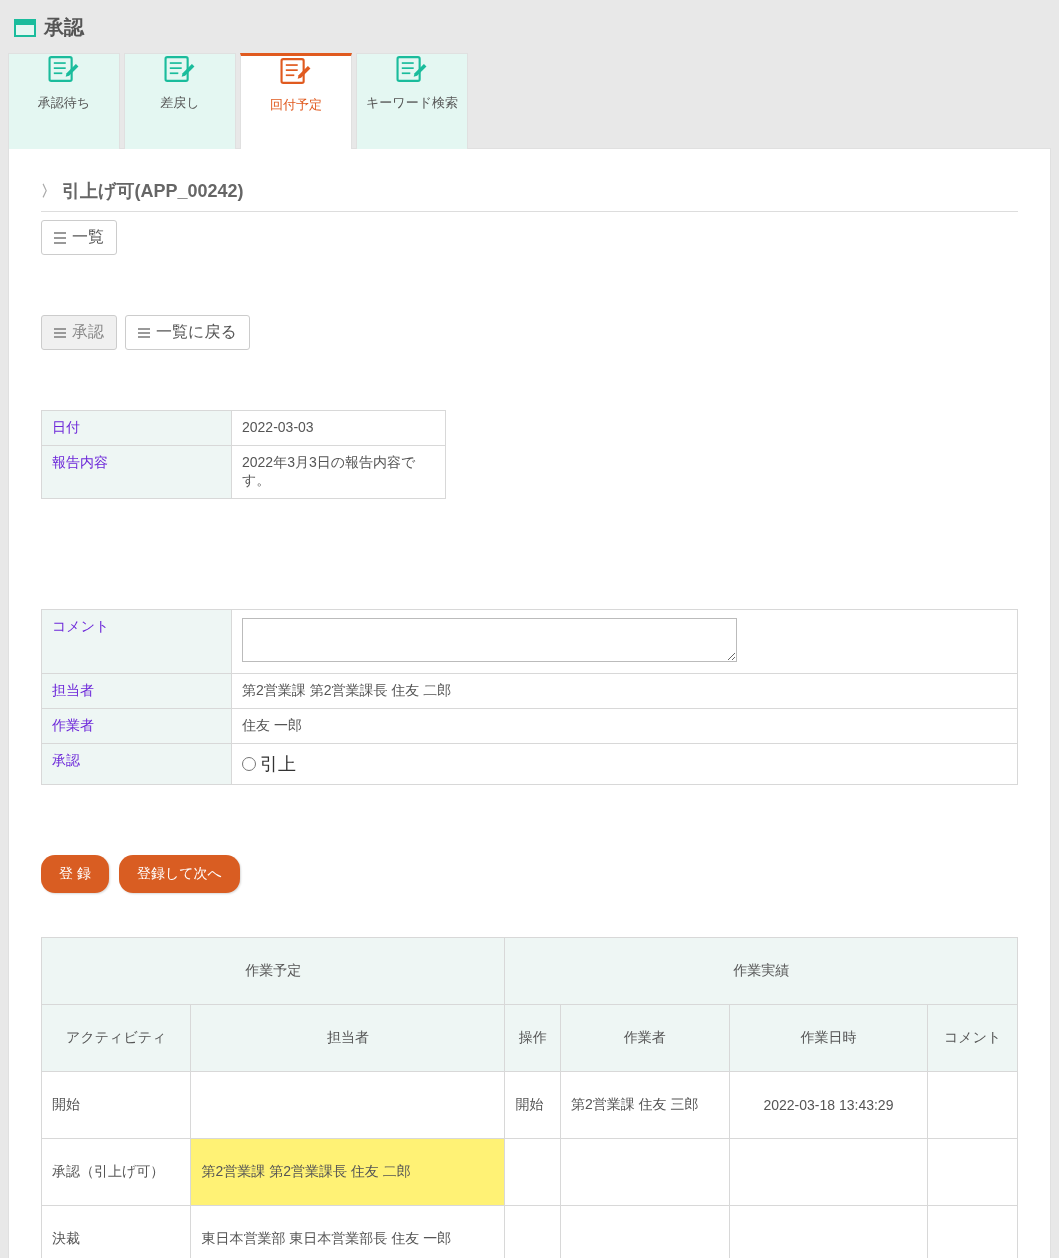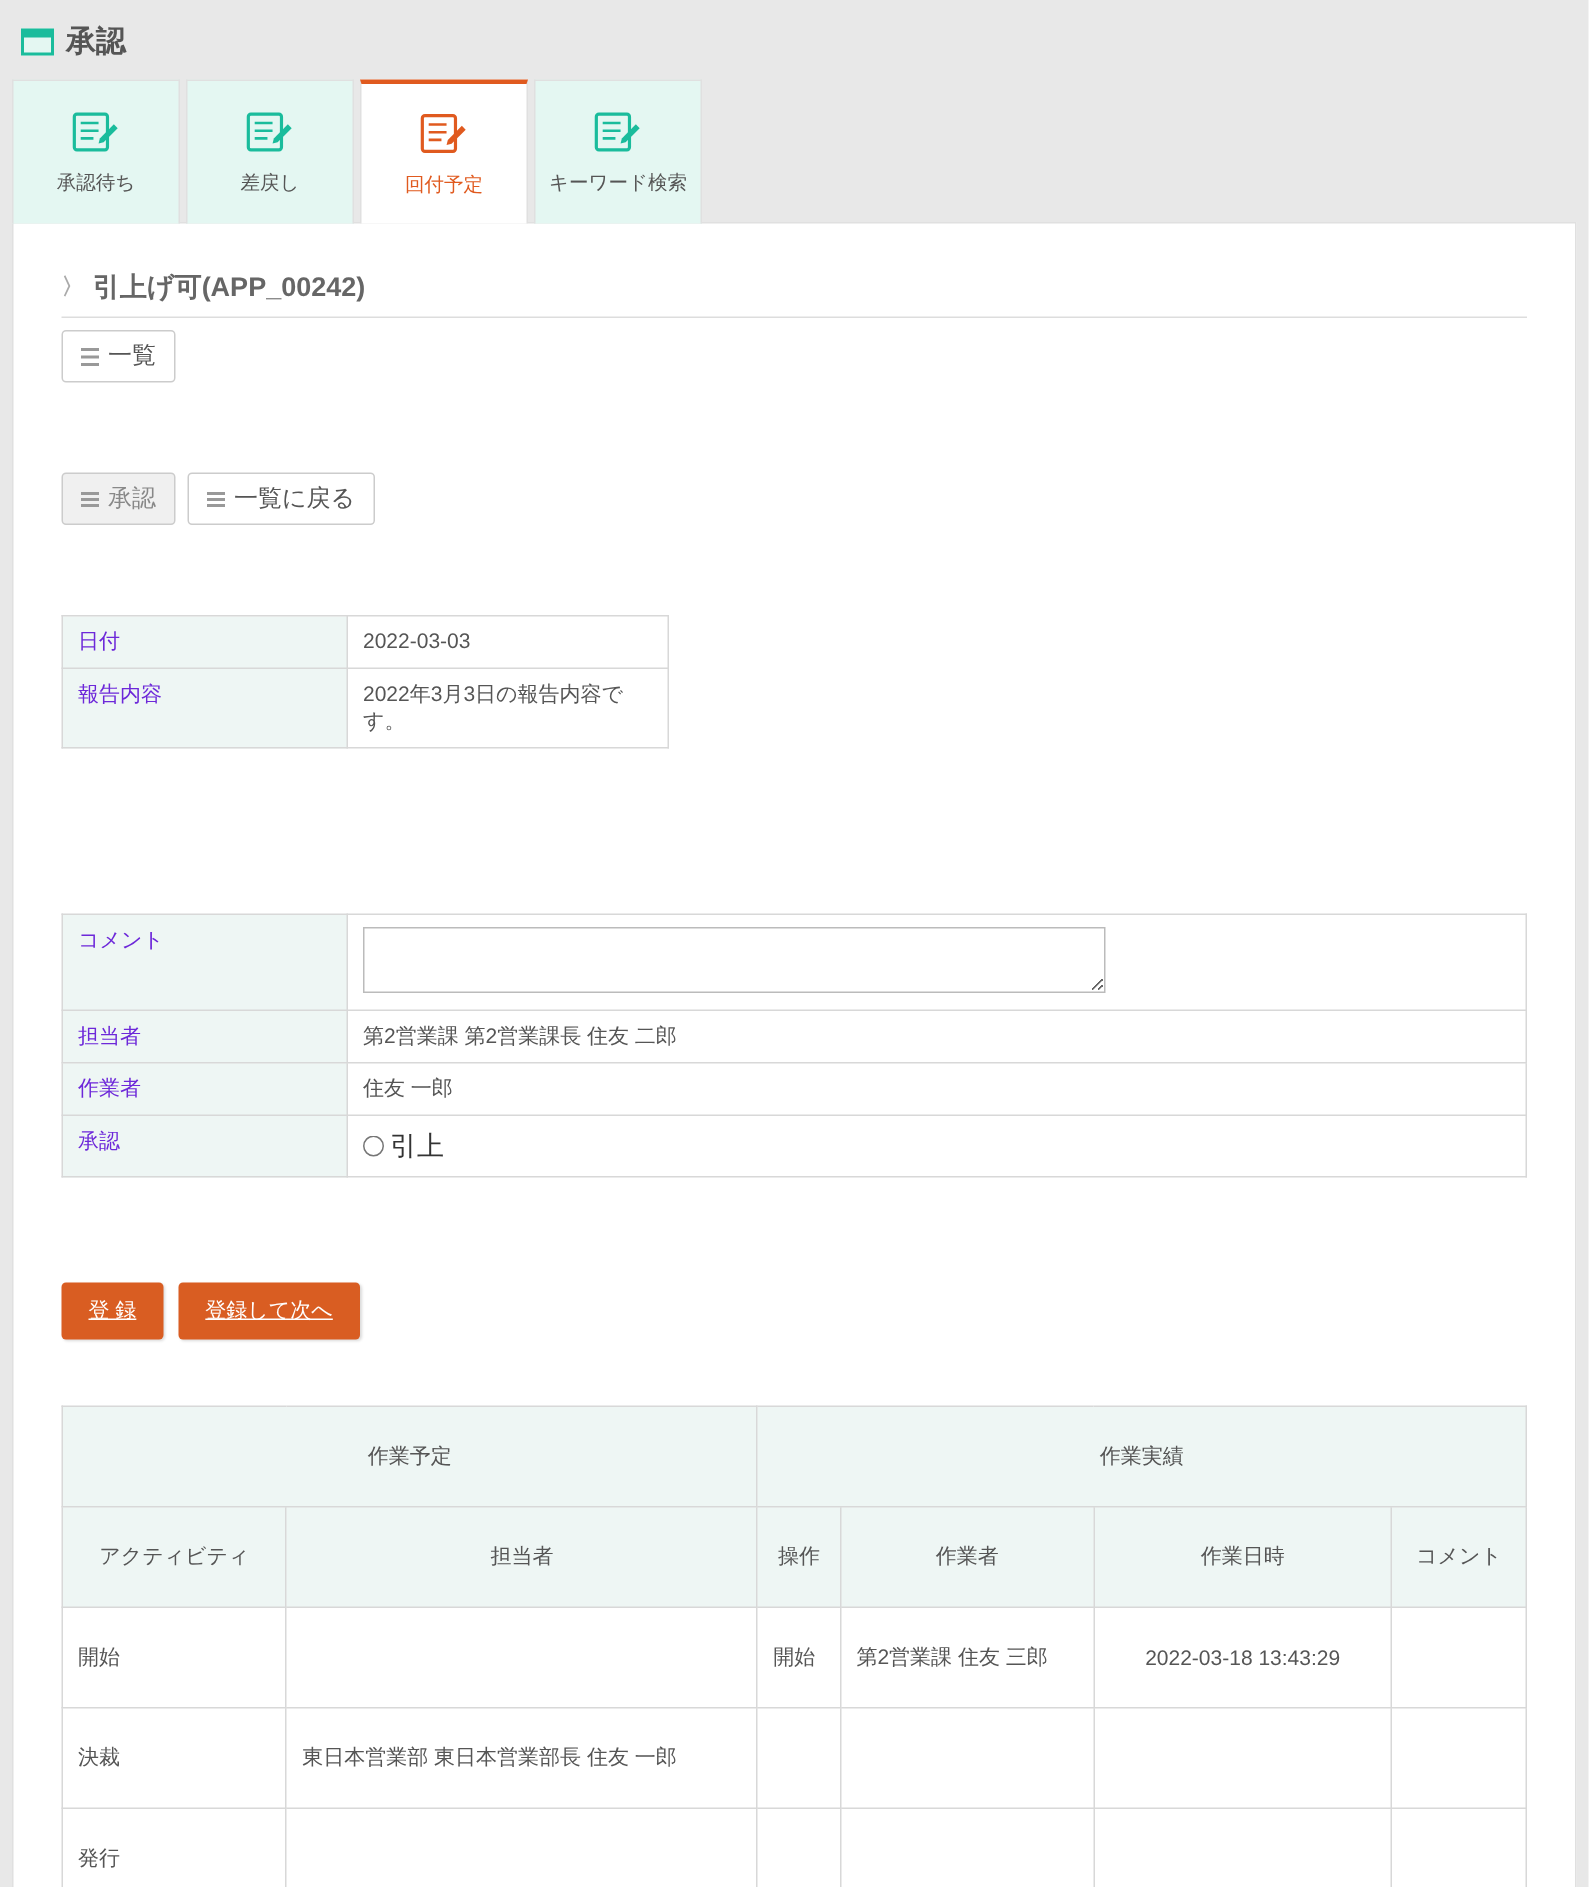--- a/index.html
+++ b/index.html
@@ -34,21 +34,20 @@
   }
   .tab {
     width: 112px;
     height: 96px;
     background: #e4f7f2;
     border: 1px solid #e0e0e0;
     border-bottom: none;
     display: flex;
     flex-direction: column;
     align-items: center;
-    justify-content: center;
     gap: 10px;
     cursor: pointer;
     font-size: 13px;
     color: #555;
   }
   .tab.active {
     background: #fff;
     border-top: 3px solid #e05a1f;
     color: #e05a1f;
   }
@@ -110,25 +109,24 @@
     font-family: inherit;
   }
   .radio-row { display: flex; align-items: center; gap: 4px; font-size: 18px; color: #333; }
   .radio-row input { width: 14px; height: 14px; }
   .primary-row { margin: 70px 0 44px 0; display: flex; gap: 10px; }
   .btn-primary {
     background: #d95d22;
     border: none;
     color: #fff;
     padding: 10px 18px;
-    border-radius: 3px;
+    border-radius: 14px;
     font-size: 14px;
     cursor: pointer;
     box-shadow: 1px 1px 2px rgba(0,0,0,.15);
-    text-decoration: underline;
   }
   table.sched {
     width: 100%;
     border-collapse: collapse;
     font-size: 14px;
   }
   table.sched th, table.sched td {
     border: 1px solid #d8d8d8;
     padding: 24px 10px;
     font-weight: normal;
@@ -318,20 +316,28 @@
     </thead>
     <tbody id="sched-body">
         <tr>
           <td>開始</td>
           <td></td>
           <td>開始</td>
           <td>第2営業課 住友 三郎</td>
           <td class="center">2022-03-18 13:43:29</td>
           <td></td>
         </tr>
+        <tr class="highlight">
+          <td>承認（引上げ可）</td>
+          <td class="hl-cell">第2営業課 第2営業課長 住友 二郎</td>
+          <td></td>
+          <td></td>
+          <td class="center"></td>
+          <td></td>
+        </tr>
         <tr>
           <td>決裁</td>
           <td>東日本営業部 東日本営業部長 住友 一郎</td>
           <td></td>
           <td></td>
           <td class="center"></td>
           <td></td>
         </tr>
         <tr>
           <td>発行</td>

